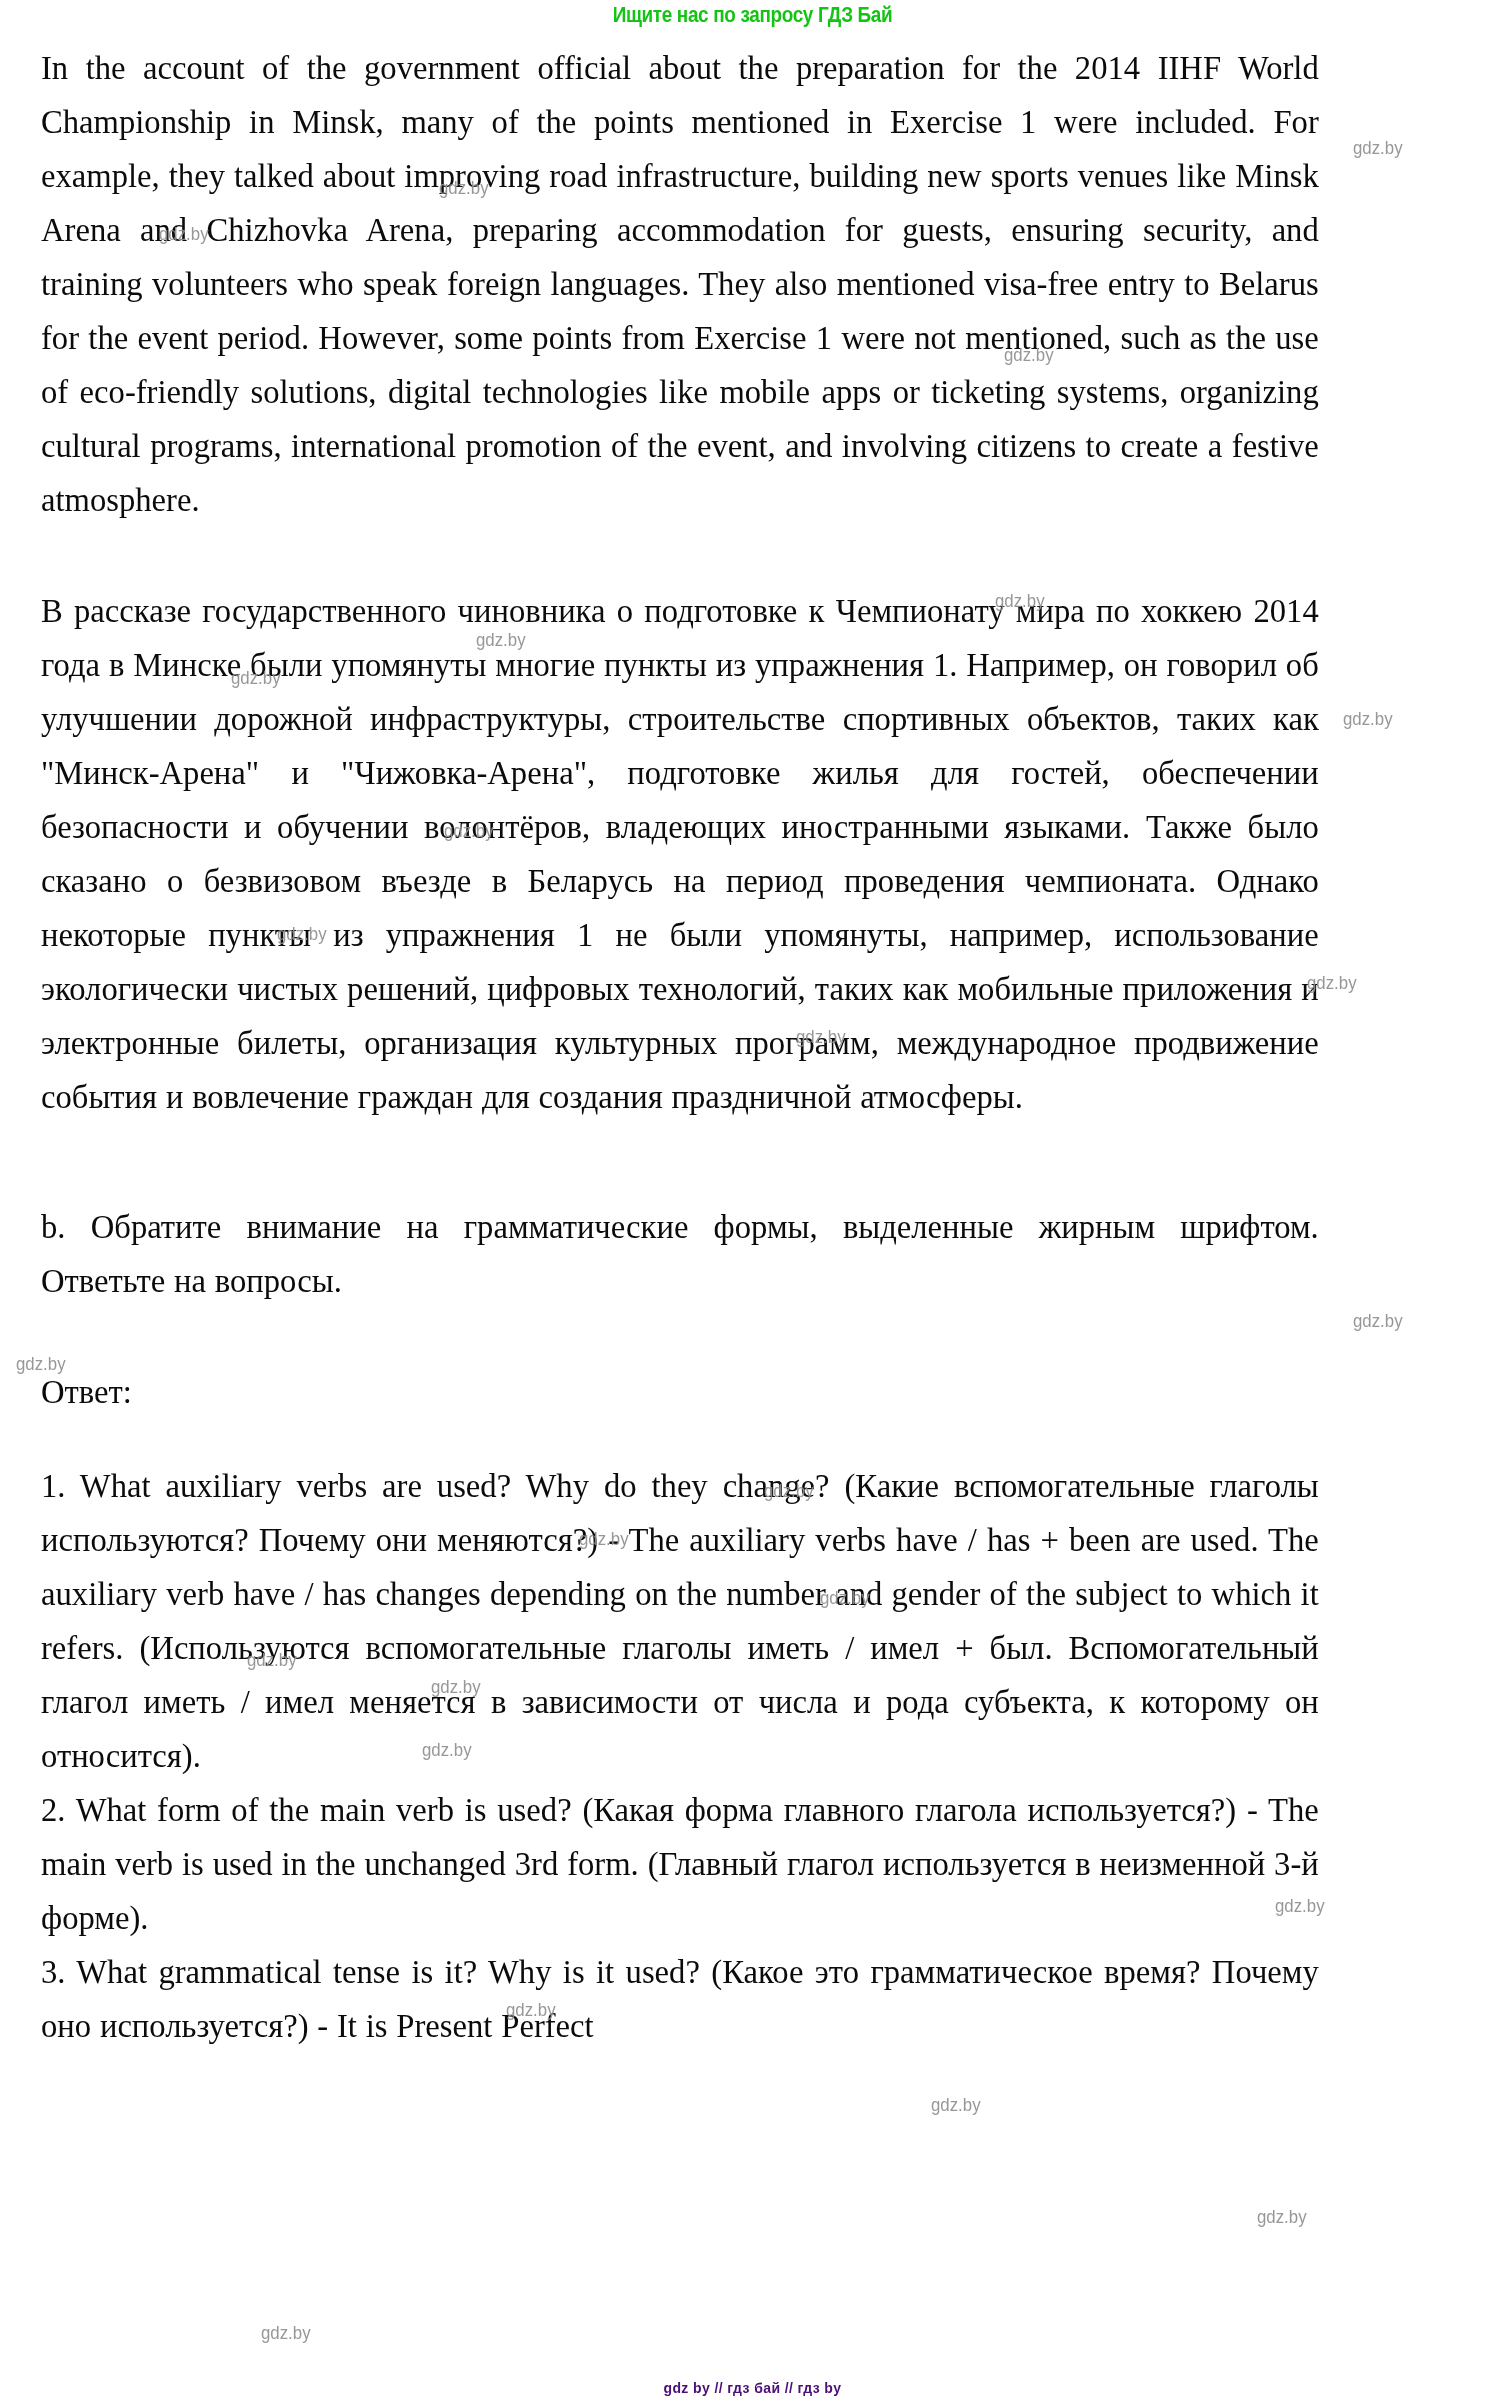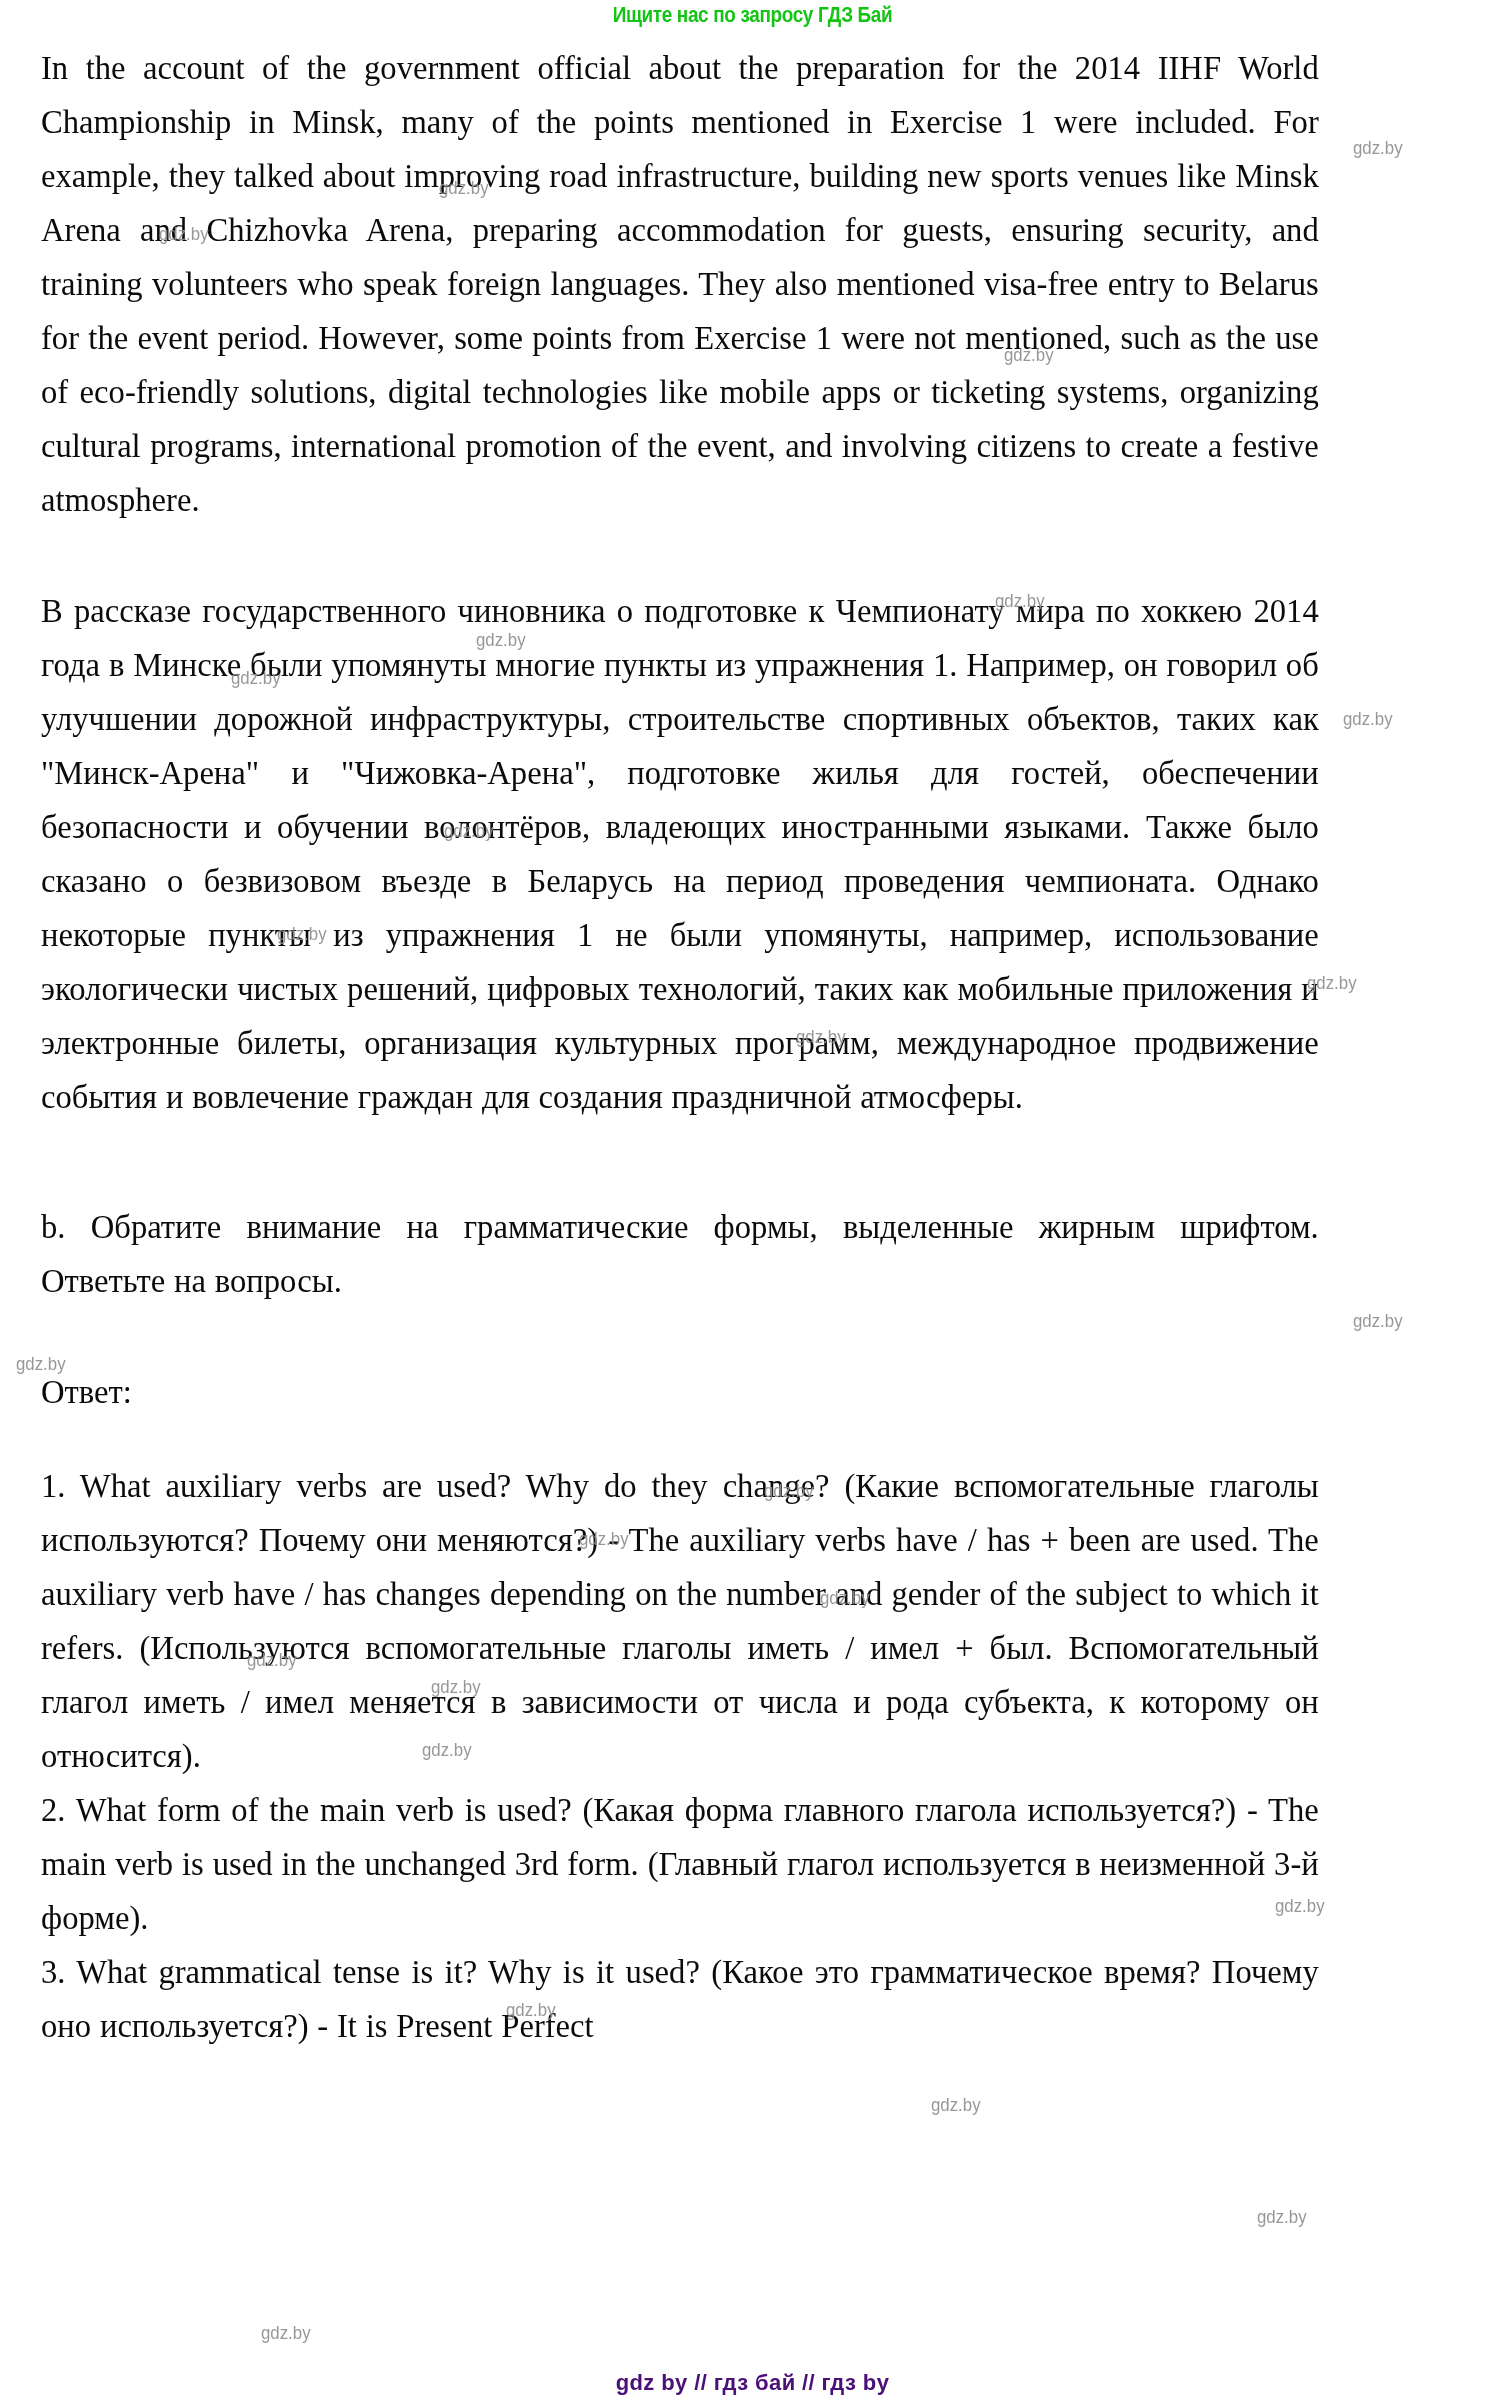--- a/index.html
+++ b/index.html
@@ -72,21 +72,21 @@
   }
 
   
   #site-footer {
     position: absolute;
     left: 0;
     bottom: 4.8px;
     width: 1505px;
     text-align: center;
     font-family: "Liberation Sans", "DejaVu Sans", sans-serif;
-    font-size: 22px;
+    font-size: 14px;
     font-weight: 600;
     color: #4b0f78;
     letter-spacing: 0.4px;
   }
 </style>
 </head>
 <body>
 
 <div id="site-header">Ищите нас по запросу ГДЗ Бай</div>
 

